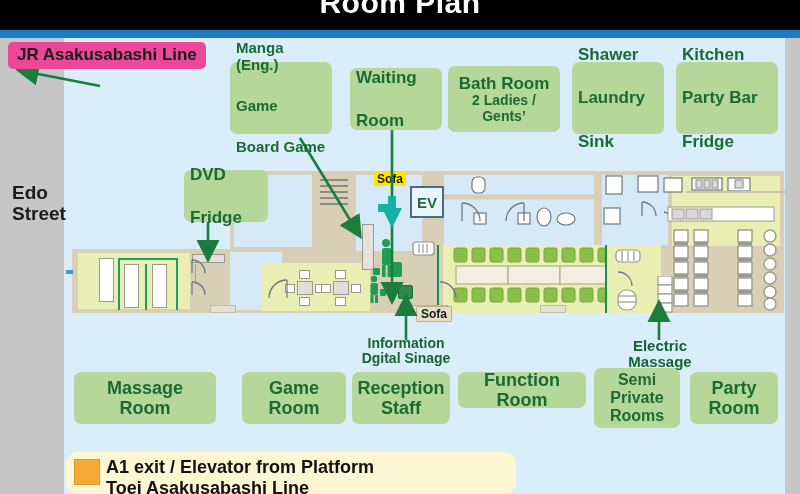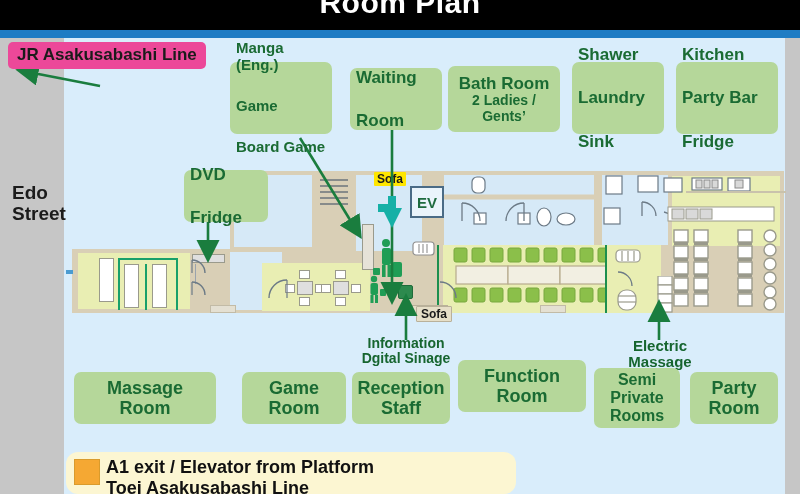--- a/index.html
+++ b/index.html
@@ -467,21 +467,21 @@
   <div class="box center" style="left:242px;top:372px;width:104px;height:52px;font-size:18px;">
     <span class="ln">Game</span>
     <span class="ln">Room</span>
   </div>
 
   <div class="box center" style="left:352px;top:372px;width:98px;height:52px;font-size:18px;">
     <span class="ln">Reception</span>
     <span class="ln">Staff</span>
   </div>
 
-  <div class="box center" style="left:458px;top:360px;width:128px;height:52px;font-size:18px;">
+  <div class="box center" style="left:458px;top:372px;width:128px;height:36px;font-size:18px;">
     <span class="ln">Function</span>
     <span class="ln">Room</span>
   </div>
 
   <div class="box center" style="left:594px;top:368px;width:86px;height:60px;font-size:16px;">
     <span class="ln">Semi</span>
     <span class="ln">Private</span>
     <span class="ln">Rooms</span>
   </div>
 

